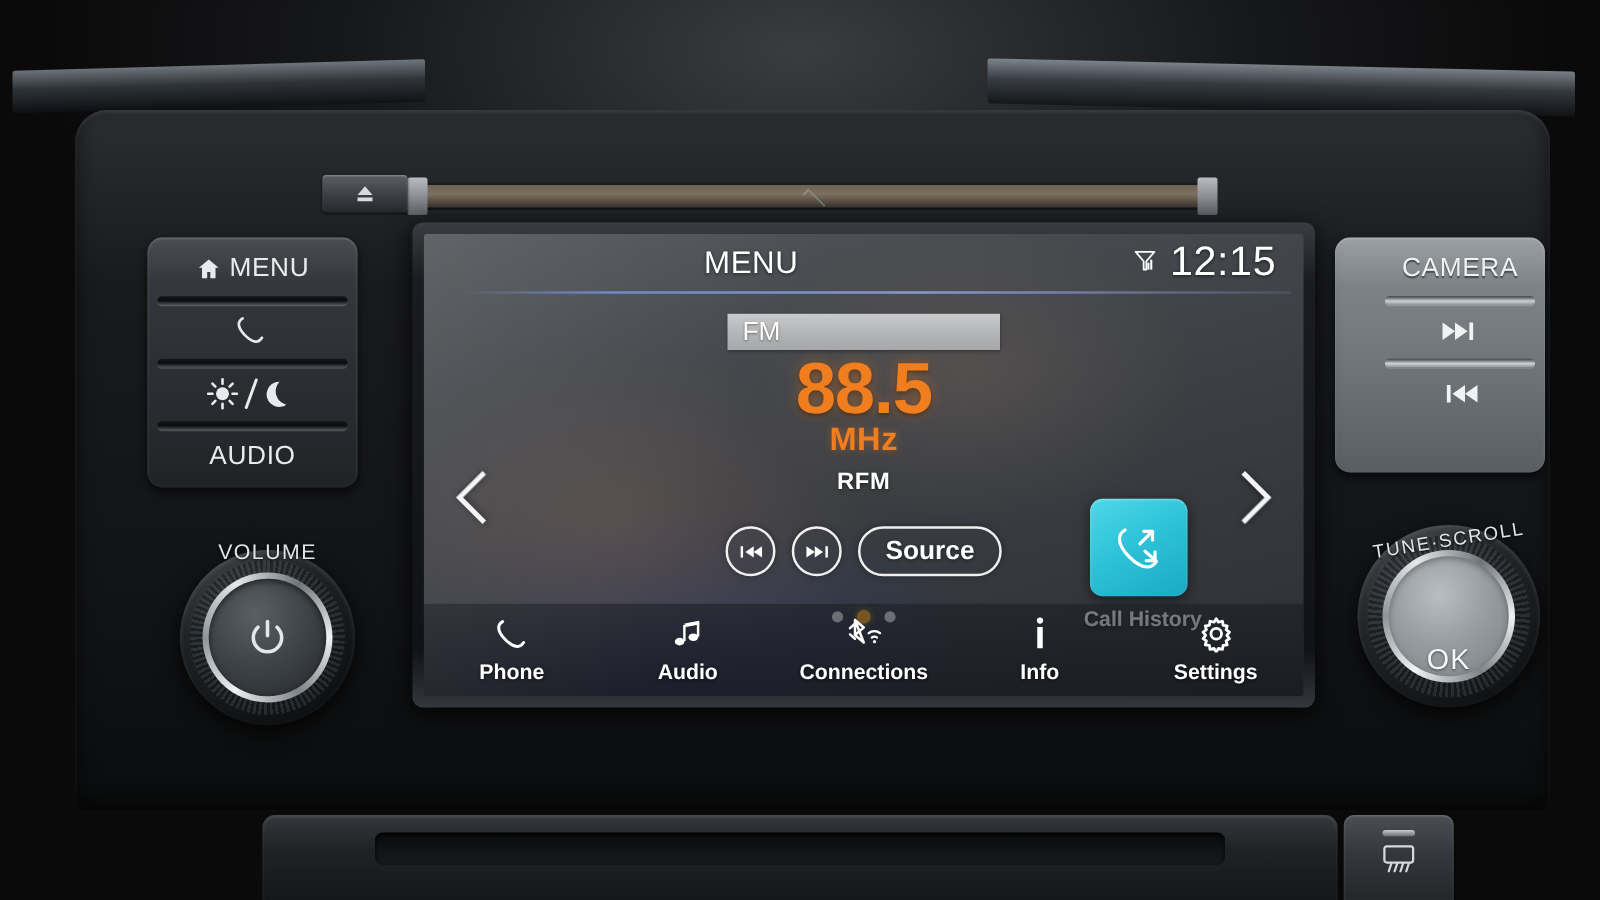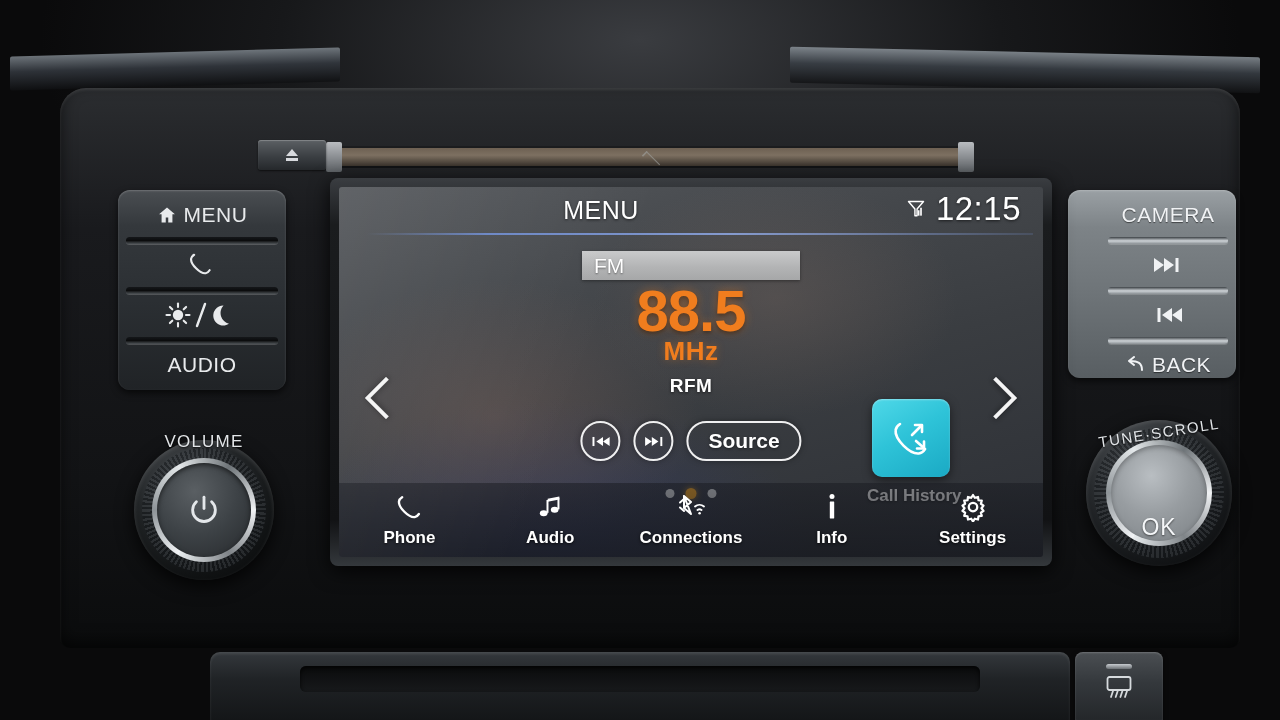--- a/index.html
+++ b/index.html
@@ -145,21 +145,21 @@
   .knob-face {
     position: absolute; border-radius: 50%;
     display: flex; align-items: center; justify-content: center;
   }
   .knob-label {
     position: absolute; width: 100%; text-align: center;
     color: #e2e5e8; font-size: 17px; letter-spacing: 1.2px;
     text-shadow: 0 1px 2px rgba(0,0,0,.8);
   }
 
-  #volume-knob { left: 134px; top: 440px; width: 140px; height: 140px; }
+  #volume-knob { left: 144px; top: 440px; width: 140px; height: 140px; }
   #volume-knob .knob-chrome { inset: 18px; }
   #volume-knob .knob-face {
     inset: 23px;
     background: radial-gradient(circle at 40% 30%, #5a5f63 0%, #3d4246 50%, #26292c 100%);
     box-shadow: inset 0 2px 5px rgba(0,0,0,.55);
   }
   #volume-label { top: -8px; }
 
   #tune-knob { left: 1086px; top: 420px; width: 146px; height: 146px;
     background: radial-gradient(circle at 38% 28%, #55595d 0%, #26292c 42%, #131517 72%, #070809 100%); }
@@ -459,29 +459,20 @@
       <span class="ic" style="margin:0">
         <svg class="svg-ic" width="30" height="18" viewBox="0 0 30 18" fill="#f0f2f4">
           <rect x="4.5" y="2" width="3" height="14"></rect>
           <path d="M19 2 L9 9 L19 16 Z"></path>
           <path d="M29 2 L19 9 L29 16 Z"></path>
         </svg>
       </span>
       <span></span>
     </div>
 
-    <div class="side-btn">
-      <span class="ic">
-        <svg class="svg-ic" width="20" height="18" viewBox="0 0 20 18" fill="none" stroke="#f0f2f4" stroke-width="2" stroke-linecap="round" stroke-linejoin="round">
-          <path d="M17 14 C17 7 13 5 5 5"></path>
-          <path d="M9 1 L4 5 L9 9"></path>
-        </svg>
-      </span>
-      <span>BACK</span>
-    </div>
   </div>
 
   <div class="knob-base" id="volume-knob">
     <div class="knob-ridges"></div>
     <div class="knob-chrome"></div>
     <div class="knob-face">
       <span>
         <svg class="svg-ic" width="34" height="34" viewBox="0 0 24 24" fill="none" stroke="#e4e7ea" stroke-width="2" stroke-linecap="round">
           <path d="M12 3 L12 11"></path>
           <path d="M6.6 6.2 A8 8 0 1 0 17.4 6.2"></path>

